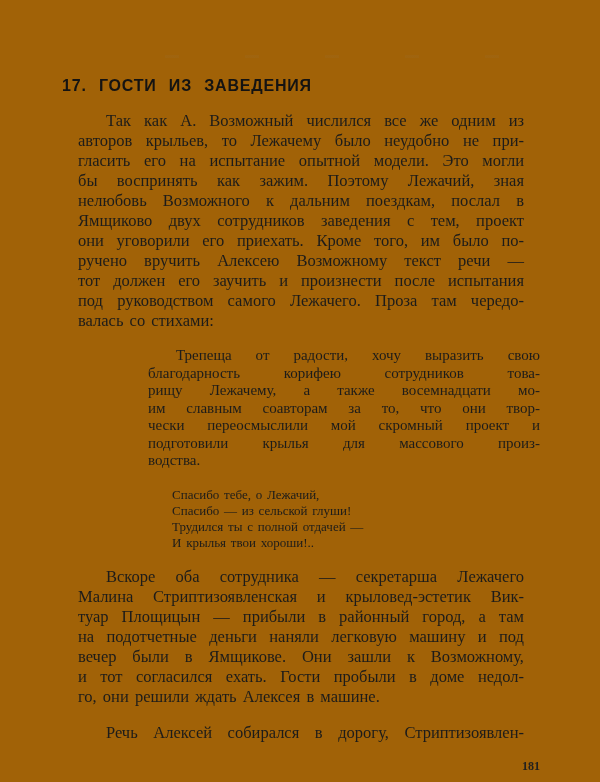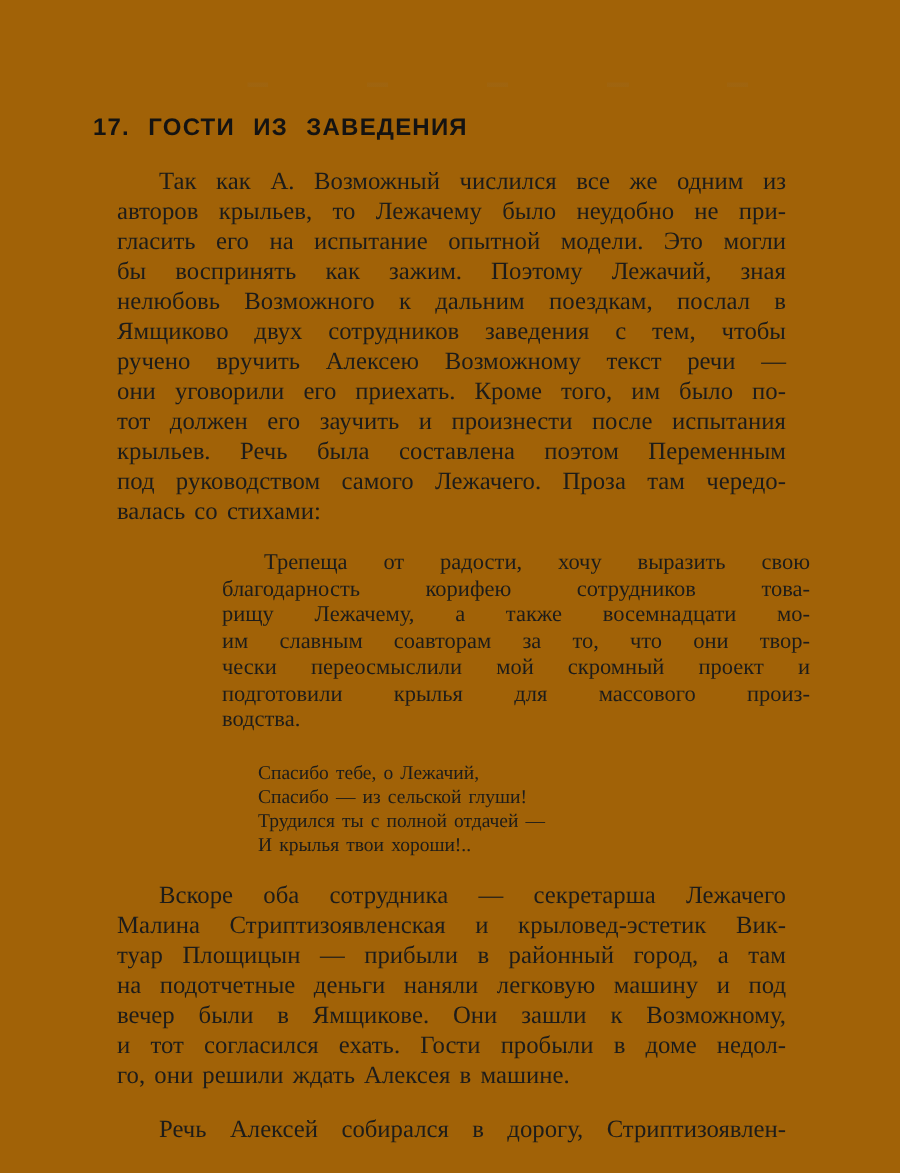--- a/index.html
+++ b/index.html
@@ -91,25 +91,24 @@
 
   <h1 class="heading">17. ГОСТИ ИЗ ЗАВЕДЕНИЯ</h1>
 
   <div class="text-body">
       <div class="block paragraph">
         <div class="line">Так как А. Возможный числился все же одним из</div>
         <div class="line">авторов крыльев, то Лежачему было неудобно не при-</div>
         <div class="line">гласить его на испытание опытной модели. Это могли</div>
         <div class="line">бы воспринять как зажим. Поэтому Лежачий, зная</div>
         <div class="line">нелюбовь Возможного к дальним поездкам, послал в</div>
-        <div class="line">Ямщиково двух сотрудников заведения с тем, чтобы</div>
+        <div class="line">Ямщиково двух сотрудников заведения с тем, проект</div>
+        <div class="line">они уговорили его приехать. Кроме того, им было по-</div>
         <div class="line">ручено вручить Алексею Возможному текст речи —</div>
-        <div class="line">они уговорили его приехать. Кроме того, им было по-</div>
         <div class="line">тот должен его заучить и произнести после испытания</div>
-        <div class="line">крыльев. Речь была составлена поэтом Переменным</div>
         <div class="line">под руководством самого Лежачего. Проза там чередо-</div>
         <div class="line last">валась со стихами:</div>
       </div>
       <div class="block quote">
         <div class="line">Трепеща от радости, хочу выразить свою</div>
         <div class="line">благодарность корифею сотрудников това-</div>
         <div class="line">рищу Лежачему, а также восемнадцати мо-</div>
         <div class="line">им славным соавторам за то, что они твор-</div>
         <div class="line">чески переосмыслили мой скромный проект и</div>
         <div class="line">подготовили крылья для массового произ-</div>

